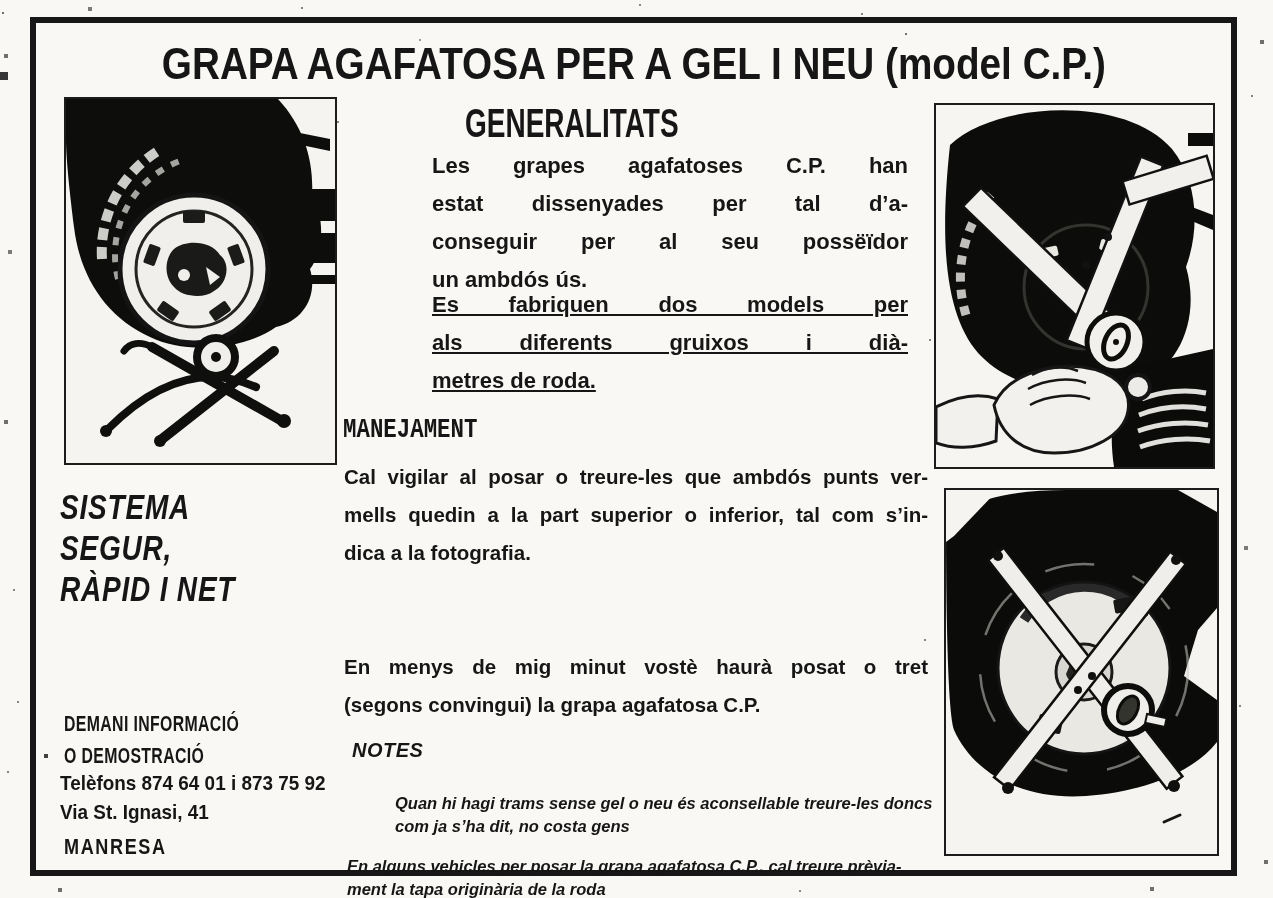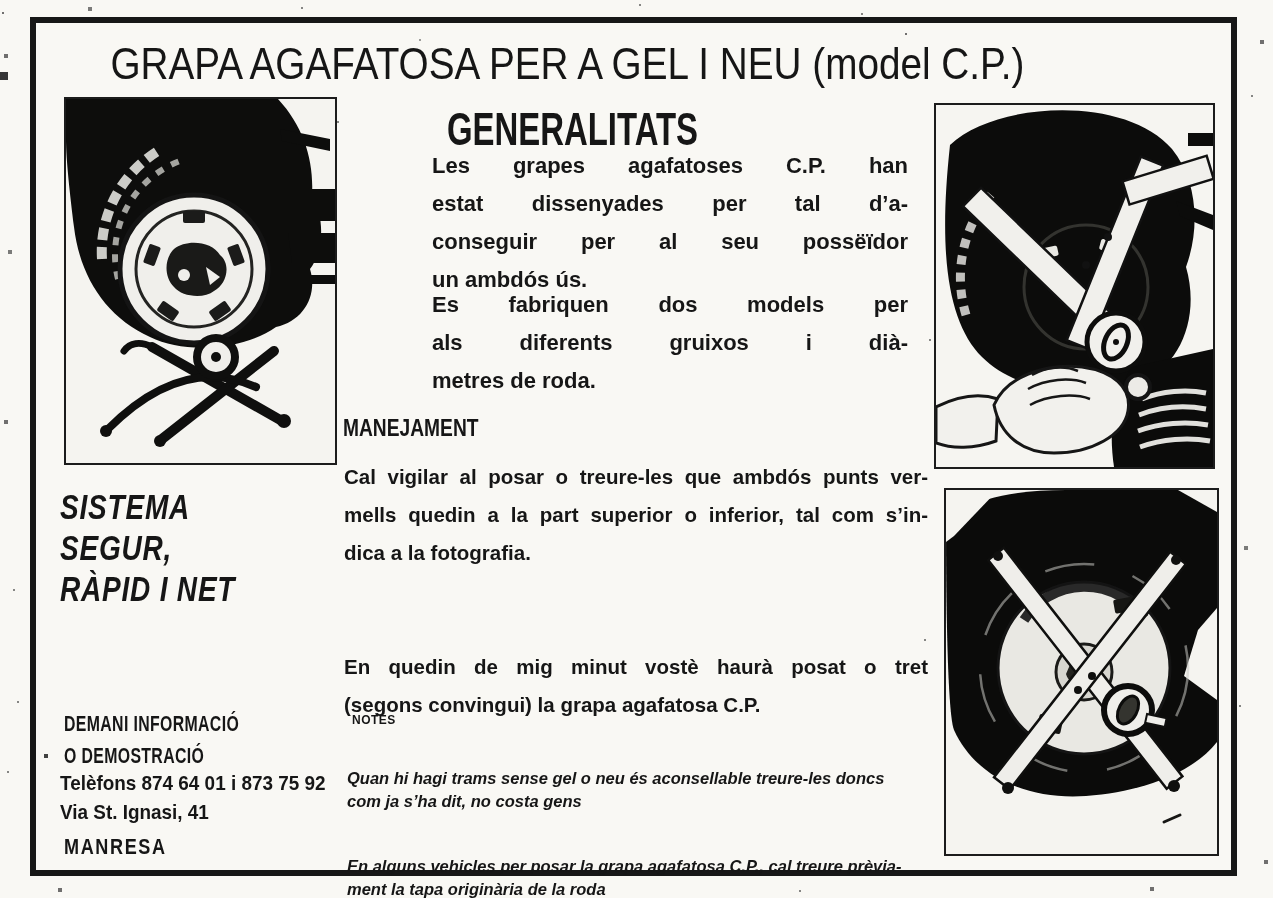--- a/index.html
+++ b/index.html
@@ -24,40 +24,40 @@
       1246px 548px 0 2px rgba(20,20,20,.55), 1240px 706px 0 1px rgba(20,20,20,.5),
       60px 890px 0 2px rgba(20,20,20,.6), 402px 893px 0 1px rgba(20,20,20,.5),
       800px 891px 0 1px rgba(20,20,20,.5), 1152px 889px 0 2px rgba(20,20,20,.6),
       1266px 862px 0 2px rgba(20,20,20,.6), 420px 40px 0 1px rgba(20,20,20,.4);
   }
   .abs{position:absolute;}
   .ib{display:inline-block;}
   .sx70{transform:scaleX(.70);transform-origin:0 50%;}
   .sx80{transform:scaleX(.80);transform-origin:0 50%;}
   .sx86{transform:scaleX(.86);transform-origin:50% 50%;}
-  .title{left:36px;width:1195px;top:38px;text-align:left;
-    font-size:45px;font-weight:normal;letter-spacing:0px;white-space:nowrap;margin:0;}
+  .title{left:36px;width:1195px;top:38px;text-align:center;
+    font-size:45px;font-weight:bold;letter-spacing:0px;white-space:nowrap;margin:0;}
   .h2{margin:0;font-weight:bold;white-space:nowrap;}
-  .h-gen{left:447px;top:101px;font-size:47px;}
-  .h-man{left:343px;top:414px;font-size:24px;}
+  .h-gen{left:465px;top:101px;font-size:40px;}
+  .h-man{left:343px;top:414px;font-size:28px;font-family:Liberation Mono, monospace;}
   .para{font-weight:bold;}
   .gen-p{left:432px;width:476px;font-size:22px;line-height:38px;}
   .gen-p1{top:147px;}
-  .gen-p2{top:286px;}
+  .gen-p2{top:286px;text-decoration:underline;}
   .man-p{left:344px;width:584px;font-size:20.5px;line-height:38px;}
   .man-p1{top:458px;}
   .man-p2{top:566px;}
   .man-p3{top:648px;}
   .jlines .tline{text-align:justify;text-align-last:justify;}
   .jlines .tline:last-child{text-align-last:left;}
-  .h-notes{left:352px;top:713px;font-size:12px;
+  .h-notes{left:352px;top:739px;font-size:20px;font-style:italic;
     font-weight:bold;letter-spacing:.5px;}
   .note{left:347px;width:592px;font-size:16.5px;line-height:22.5px;
     font-style:italic;font-weight:bold;}
-  .note1{top:767px;}
+  .note1{top:792px;margin-left:48px;}
   .note2{top:815px;margin-top:40px;}
   .slogan{left:60px;top:486px;font-size:35px;font-weight:bold;font-style:italic;
     line-height:41px;letter-spacing:1px;transform:scaleX(.8);transform-origin:0 0;white-space:nowrap;}
   .cta{left:64px;top:708px;font-size:22px;font-weight:bold;line-height:32px;
     letter-spacing:.5px;transform:scaleX(.72);transform-origin:0 0;white-space:nowrap;}
   .contact{left:60px;top:768px;font-size:21px;font-weight:bold;line-height:29px;
     transform:scaleX(.9);transform-origin:0 0;white-space:nowrap;}
   .city{left:64px;top:834px;font-size:22px;font-weight:bold;letter-spacing:2px;
     transform:scaleX(.82);transform-origin:0 0;white-space:nowrap;}
   .photo{position:absolute;background:#f5f4f0;border:2px solid #1c1c1c;}
@@ -144,21 +144,21 @@
 
   <h2 class="abs h2 h-man">
     <span class="ib sx80">MANEJAMENT</span>
   </h2>
   <div class="abs para jlines man-p man-p1">
       <div class="tline">Cal vigilar al posar o treure-les que ambdós punts ver-</div>
       <div class="tline">mells quedin a la part superior o inferior, tal com s’in-</div>
       <div class="tline">dica a la fotografia.</div>
     </div>
   <div class="abs para jlines man-p man-p3">
-      <div class="tline">En quedin de mig minut vostè haurà posat o tret</div>
+      <div class="tline">En menys de mig minut vostè haurà posat o tret</div>
       <div class="tline">(segons convingui) la grapa agafatosa C.P.</div>
     </div>
 
   <div class="abs h-notes">NOTES</div>
   <div class="abs note note1">
       <div class="tline">Quan hi hagi trams sense gel o neu és aconsellable treure-les doncs</div>
       <div class="tline">com ja s’ha dit, no costa gens</div>
     </div>
   <div class="abs note note2">
       <div class="tline">En alguns vehicles per posar la grapa agafatosa C.P., cal treure prèvia-</div>

